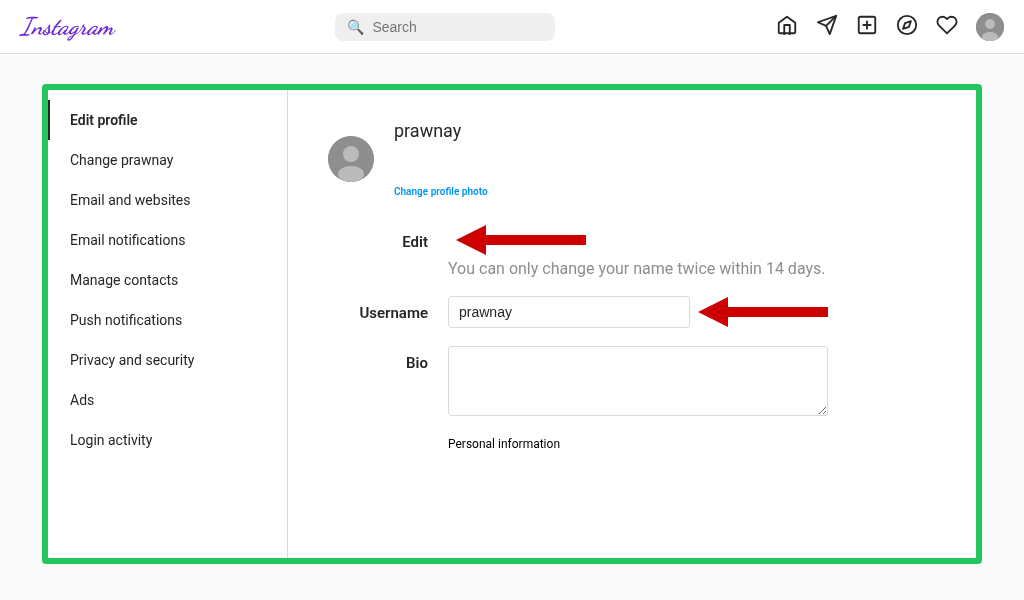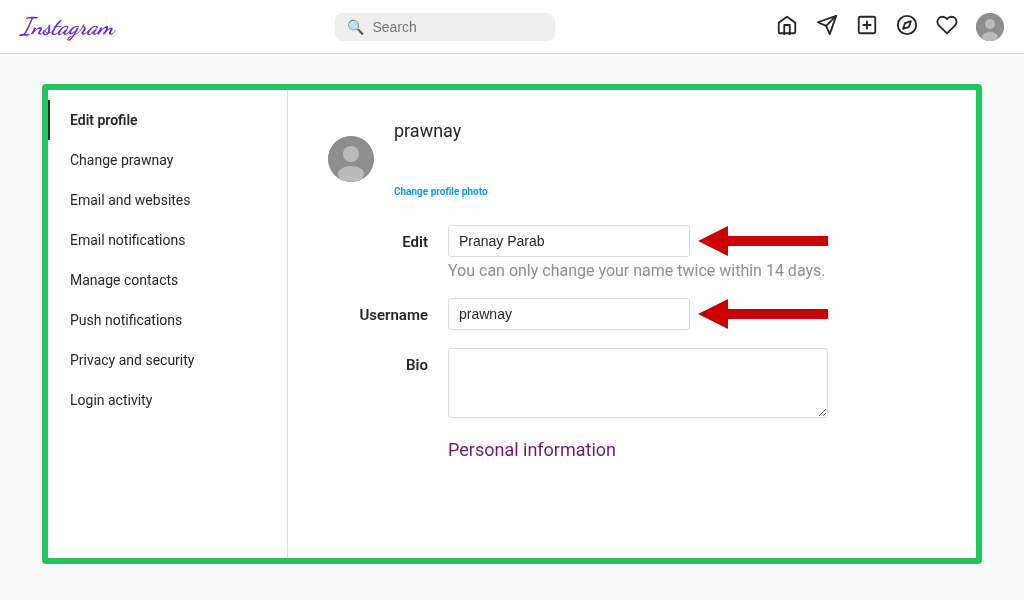--- a/index.html
+++ b/index.html
@@ -185,22 +185,22 @@
     }
     .learn-more {
       color: #0095f6;
       cursor: pointer;
     }
     textarea.form-input {
       resize: vertical;
       height: 70px;
     }
     .personal-info-label {
-      font-size: 18px;
-      color: #701a75;
+      font-size: 12px;
+      color: #000000;
       margin-top: 8px;
       padding-left: 120px;
     }
 
     
     .arrow-wrap {
       display: flex;
       align-items: center;
       position: relative;
     }
@@ -288,20 +288,23 @@
       <div class="sidebar-item">
         <span>Manage contacts</span>
       </div>
       <div class="sidebar-item">
         <span>Push notifications</span>
       </div>
       <div class="sidebar-item">
         <span>Privacy and security</span>
       </div>
       <div class="sidebar-item">
+        <span>Ads</span>
+      </div>
+      <div class="sidebar-item">
         <span>Login activity</span>
       </div>
     </nav>
 
     <div class="form-area">
 
       <div class="profile-header">
         <div class="profile-avatar">
           <svg width="46" height="46" viewBox="0 0 46 46" fill="none">
             <circle cx="23" cy="23" r="23" fill="#8e8e8e"></circle>
@@ -312,21 +315,20 @@
         <div class="profile-info">
           <span class="profile-username">prawnay</span>
           <span class="profile-change-photo">Change profile photo</span>
         </div>
       </div>
 
       <div class="form-row">
         <label class="form-label">Edit</label>
         <div class="form-field-wrap">
           <div class="arrow-wrap">
-            <input class="form-input" type="text" value="Pranay Parab" style="">
 
             <span class="red-arrow">
               <svg width="130" height="30" viewBox="0 0 130 30">
                 <polygon points="0,15 30,0 30,10 130,10 130,20 30,20 30,30" fill="#cc0000"></polygon>
               </svg>
             </span>
           </div>
           <div class="form-hint-secondary">You can only change your name twice within 14 days.</div>
         </div>
       </div>

